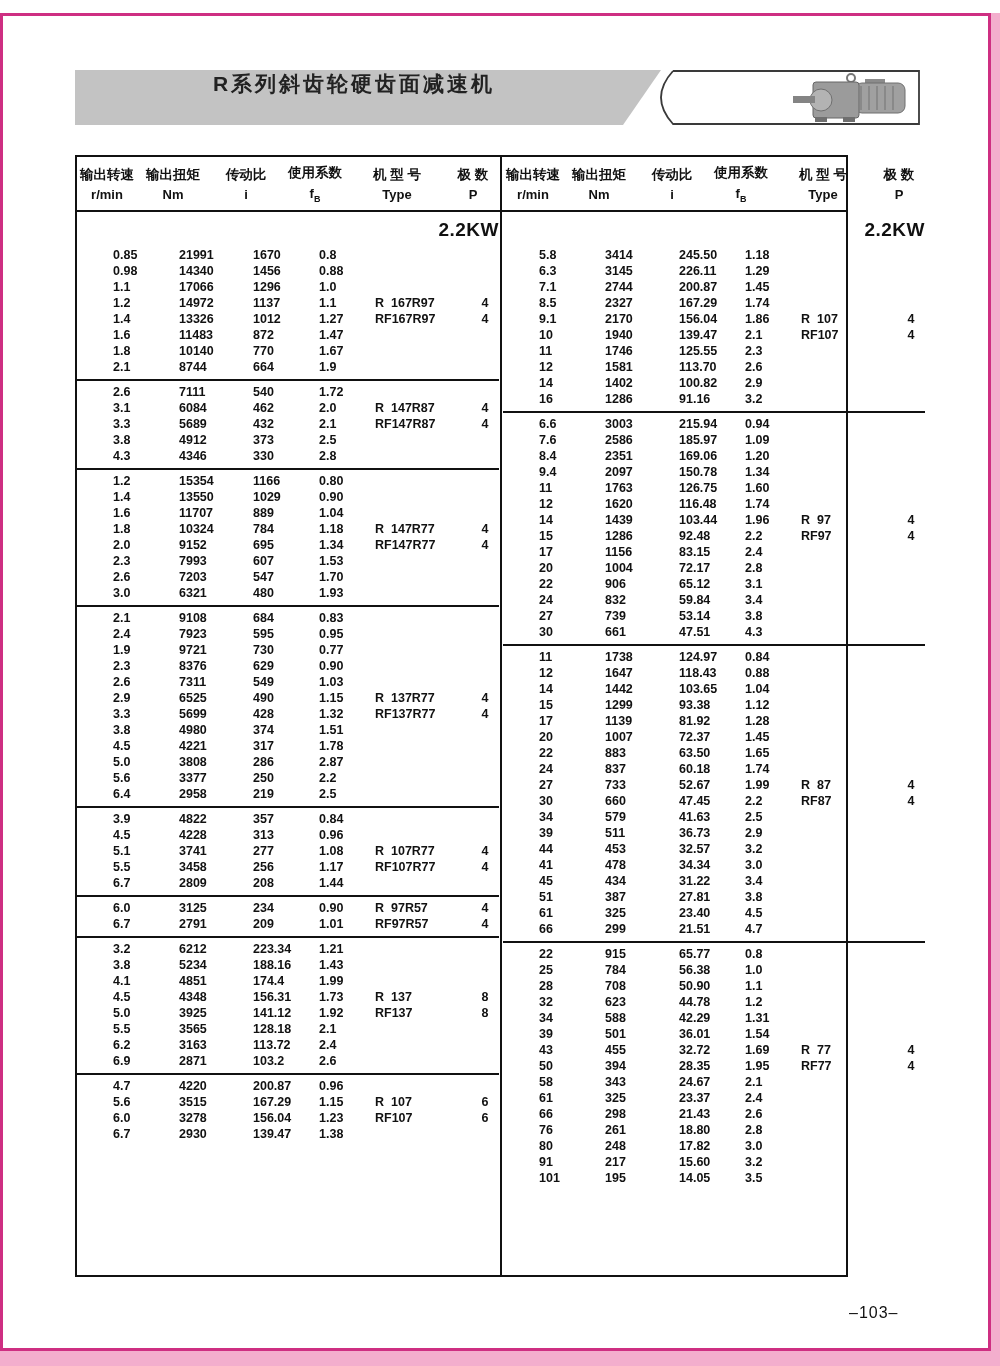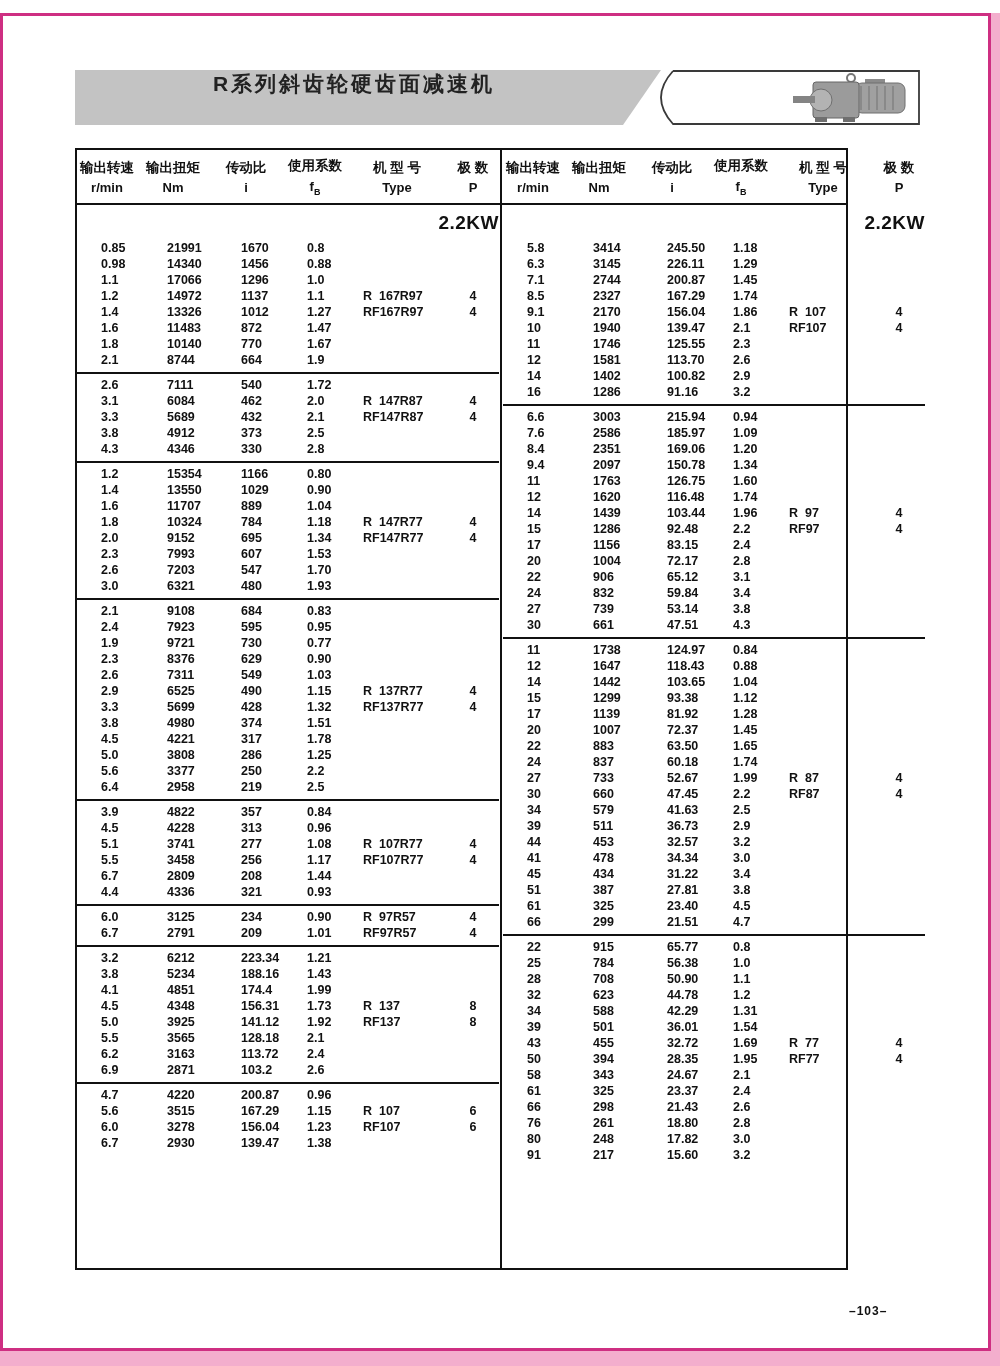--- a/index.html
+++ b/index.html
@@ -24,49 +24,49 @@
     clip-path:polygon(0 0,100% 0,calc(100% - 38px) 100%,0 100%);
     display:flex; align-items:flex-start; justify-content:center;
   }
   .page-title {
     font-size:21px; font-weight:bold; letter-spacing:3px; color:#222;
     transform:translateX(-14px);
   }
   .header-art { position:absolute; left:640px; top:54px; width:278px; height:55px; }
   
   .datatable {
-    position:absolute; left:72px; top:132px; width:773px; height:1122px;
+    position:absolute; left:72px; top:139px; width:773px; height:1122px;
     border:2px solid #111; background:#fff;
   }
   .center-divider { position:absolute; left:423px; top:0; width:2px; height:100%; background:#111; }
   .thead { position:absolute; left:0; top:0; width:100%; height:55px; border-bottom:2px solid #111; }
   .thead-half { position:absolute; top:0; height:55px; width:422px; display:grid;
     grid-template-columns:60px 72px 74px 64px 100px 52px; align-items:center; }
   .thead-left  { left:0; }
   .thead-right { left:426px; }
   .hcell { text-align:center; line-height:1.5; }
   .hcn { font-size:13.5px; font-weight:bold; white-space:nowrap; }
   .hunit { font-size:13px; font-weight:bold; }
   .hunit sub { font-size:9px; }
   .col-body { position:absolute; top:57px; width:422px; }
   .col-body-left { left:0; }
   .col-body-right { left:426px; }
   .kw { font-size:19px; font-weight:bold; margin:5px 0 3px 13px; letter-spacing:0.5px;text-align:right; }
-  .section { padding:3px 0 4px 0; border-bottom:2px solid #111; }
+  .section { padding:3px 0 4px 12px; border-bottom:2px solid #111; }
   .section.last { border-bottom:none; }
   .trow { display:grid; grid-template-columns:60px 72px 74px 64px 100px 52px;
     height:16px; line-height:16px; font-size:12.5px; font-weight:bold; }
   .trow span { display:block; white-space:pre; }
   .c0 { padding-left:24px; }
   .c1 { padding-left:30px; }
   .c2 { padding-left:32px; }
   .c3 { padding-left:24px; }
   .c4 { padding-left:16px; }
   .c5 { text-align:center; }
-  .page-number { position:absolute; left:846px; top:1288px; font-size:12px; font-weight:bold; letter-spacing:1px; }
+  .page-number { position:absolute; left:846px; top:1288px; font-size:16px; font-weight:normal; letter-spacing:1px; }
 </style>
 </head>
 <body>
 
 <div class="top-strip"></div>
 
 <div class="sheet">
 
   <div class="header-gray">
     <div class="page-title">R系列斜齿轮硬齿面减速机</div>
@@ -422,21 +422,21 @@
             <span class="c1">4221</span>
             <span class="c2">317</span>
             <span class="c3">1.78</span>
             <span class="c4"></span>
             <span class="c5"></span>
           </div>
           <div class="trow">
             <span class="c0">5.0</span>
             <span class="c1">3808</span>
             <span class="c2">286</span>
-            <span class="c3">1.25</span>
+            <span class="c3">2.87</span>
             <span class="c4"></span>
             <span class="c5"></span>
           </div>
           <div class="trow">
             <span class="c0">5.6</span>
             <span class="c1">3377</span>
             <span class="c2">250</span>
             <span class="c3">2.2</span>
             <span class="c4"></span>
             <span class="c5"></span>
@@ -481,28 +481,20 @@
             <span class="c2">256</span>
             <span class="c3">1.17</span>
             <span class="c4">RF107R77</span>
             <span class="c5">4</span>
           </div>
           <div class="trow">
             <span class="c0">6.7</span>
             <span class="c1">2809</span>
             <span class="c2">208</span>
             <span class="c3">1.44</span>
-            <span class="c4"></span>
-            <span class="c5"></span>
-          </div>
-          <div class="trow">
-            <span class="c0">4.4</span>
-            <span class="c1">4336</span>
-            <span class="c2">321</span>
-            <span class="c3">0.93</span>
             <span class="c4"></span>
             <span class="c5"></span>
           </div>
         </div>
       <div class="section">
           <div class="trow">
             <span class="c0">6.0</span>
             <span class="c1">3125</span>
             <span class="c2">234</span>
             <span class="c3">0.90</span>
@@ -1070,18 +1062,26 @@
             <span class="c5"></span>
           </div>
           <div class="trow">
             <span class="c0">91</span>
             <span class="c1">217</span>
             <span class="c2">15.60</span>
             <span class="c3">3.2</span>
             <span class="c4"></span>
             <span class="c5"></span>
           </div>
+          <div class="trow">
+            <span class="c0">101</span>
+            <span class="c1">195</span>
+            <span class="c2">14.05</span>
+            <span class="c3">3.5</span>
+            <span class="c4"></span>
+            <span class="c5"></span>
+          </div>
         </div>
     </div>
   </div>
 
   <div class="page-number">–103–</div>
 </div>
 
 </body></html>

